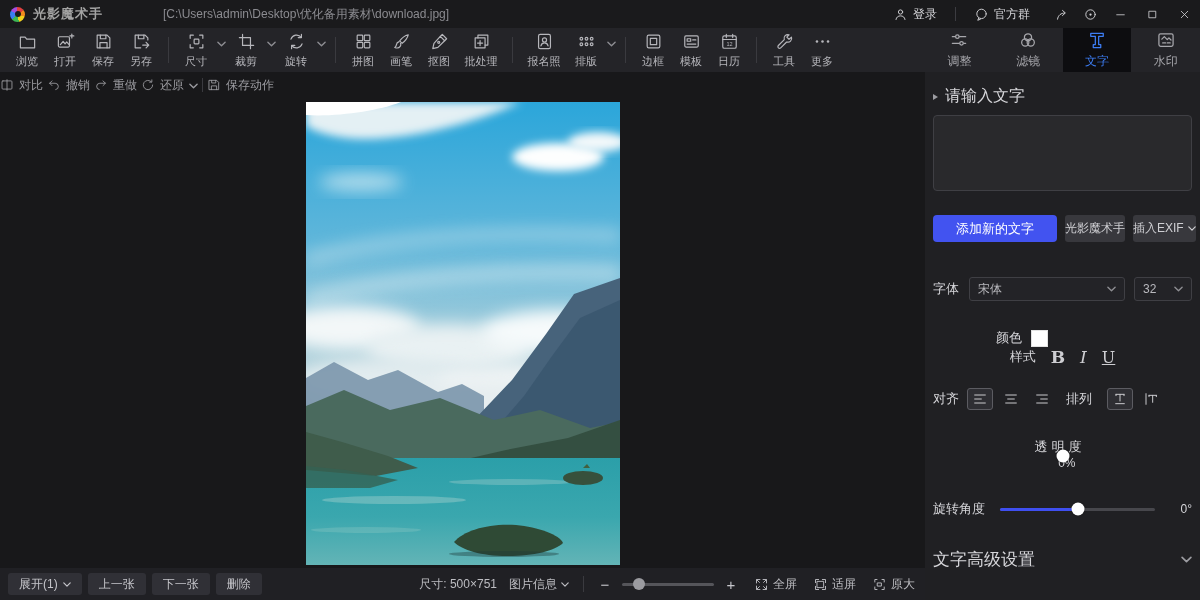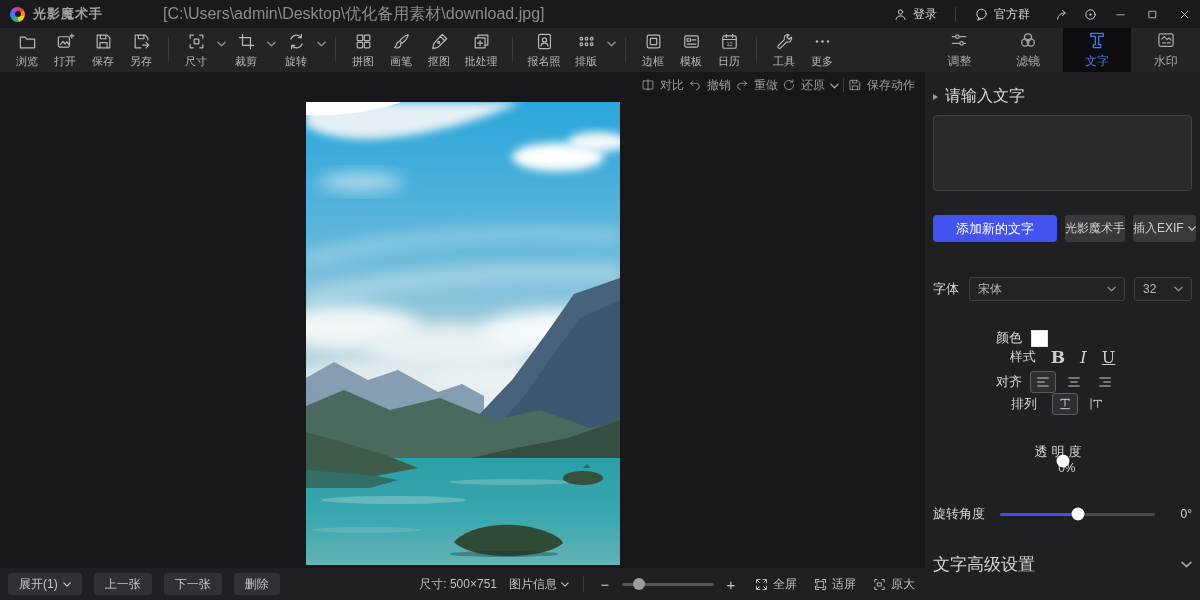--- a/index.html
+++ b/index.html
@@ -6,21 +6,21 @@
   html,body { width:1200px; height:600px; overflow:hidden; }
   body { background:#18181a; font-family:"Liberation Sans","DejaVu Sans",sans-serif; color:#c9c9cd; }
   .app { width:1200px; height:600px; display:flex; flex-direction:column; }
 
   
   .titlebar { height:28px; background:#1a1a1c; display:flex; align-items:center; padding-left:10px; flex:none; }
   .tb-logo { width:15px; height:15px; border-radius:50%; flex:none; position:relative;
     background:conic-gradient(#e04040 0 15%,#f28c1d 15% 30%,#f2d21d 30% 47%,#3db553 47% 64%,#3a7df0 64% 83%,#a44de0 83% 100%); }
   .tb-logo::after { content:""; position:absolute; inset:4.5px; background:#1a1a1c; border-radius:50%; }
   .tb-appname { color:#a3a3a3; font-weight:bold; font-size:13px; margin-left:8px; letter-spacing:1px; white-space:nowrap; }
-  .tb-path { color:#8b8b90; font-size:16px; margin-left:12px; white-space:nowrap;padding-left:48px; }
+  .tb-path { color:#8b8b90; font-size:12px; margin-left:12px; white-space:nowrap;padding-left:48px; }
   .tb-right { margin-left:auto; display:flex; align-items:center; color:#d4d4d8; font-size:12px; }
   .tb-act { display:flex; align-items:center; gap:5px; margin-right:18px; cursor:default; }
   .tb-act svg { width:15px; height:15px; }
   .tb-vdiv { width:1px; height:14px; background:#3c3c41; margin-right:18px; }
   .tb-iconbtn { width:28px; height:28px; display:flex; align-items:center; justify-content:center; }
   .tb-iconbtn svg { width:15px; height:15px; }
   .win-btn { width:32px; height:28px; display:flex; align-items:center; justify-content:center; }
   .win-btn svg { width:13px; height:13px; }
 
   
@@ -36,32 +36,32 @@
   
   .side-tabs { display:flex; width:275px; flex:none; }
   .tab { flex:1; display:flex; flex-direction:column; align-items:center; justify-content:center; gap:3px; font-size:12px; color:#a7a7ac; cursor:default; }
   .tab svg { width:20px; height:20px; }
   .tab.active { background:#0d0d10; color:#3d7ef5; }
 
   
   .content { flex:1; display:flex; min-height:0; }
   .canvas-col { width:925px; flex:none; display:flex; flex-direction:column; background:#18181a; }
 
-  .subtoolbar { height:26px; flex:none; display:flex; align-items:center; justify-content:flex-end; padding-right:10px; gap:4px; color:#9b9ba0; font-size:12px;padding-left:12px; }
+  .subtoolbar { height:26px; flex:none; display:flex; align-items:center; padding-right:10px; gap:4px; color:#9b9ba0; font-size:12px; }
   .sub-item { display:flex; align-items:center; gap:5px; cursor:default; white-space:nowrap; }
   .sub-item svg { width:14px; height:14px; }
   .sub-item .mini-chev svg { width:9px; height:6px; }
   .sub-div { width:1px; height:14px; background:#3a3a3f; }
 
   .canvas { flex:1; display:flex; align-items:center; justify-content:center; min-height:0; }
   .photo { width:314px; height:463px; display:block; }
 
   
   .bottombar { height:32px; flex:none; background:#202024; display:flex; align-items:center; padding:0 10px 0 8px; font-size:12px; color:#bdbdc2; }
-  .bb-btn { height:22px; padding:6px 11px; background:#303036; border-radius:3px; color:#c6c6cb; display:flex; align-items:center; gap:5px; margin-right:12px; white-space:nowrap; cursor:default; }
+  .bb-btn { height:22px; padding:6px 11px; background:#303036; border-radius:3px; color:#c6c6cb; display:flex; align-items:center; gap:5px; margin-right:6px; white-space:nowrap; cursor:default; }
   .bb-btn svg { width:8px; height:5px; }
   .bb-center { margin-left:auto; display:flex; align-items:center; white-space:nowrap; }
   .bb-size { margin-right:12px; }
   .bb-info { display:flex; align-items:center; gap:4px; margin-right:14px; }
   .bb-info svg { width:8px; height:5px; }
   .bb-vdiv { width:1px; height:16px; background:#3a3a3f; margin-right:14px; }
   .zoom-minus,.zoom-plus { font-size:15px; color:#c6c6cb; width:14px; text-align:center; cursor:default; }
   .zoom-slider { width:92px; height:3px; background:#55555a; border-radius:2px; position:relative; margin:0 10px; }
   .zoom-knob { position:absolute; left:18%; top:50%; transform:translate(-50%,-50%); width:12px; height:12px; border-radius:50%; background:#9b9ba0; }
   .view-btn { display:flex; align-items:center; gap:4px; margin-left:16px; cursor:default; }
@@ -71,21 +71,21 @@
   .panel { flex:1; background:#202023; padding:14px 8px 0 8px; overflow:hidden; }
   .p-caption { display:flex; align-items:center; gap:7px; font-size:16px; color:#d6d6da; }
   .tri-right { width:0; height:0; border-left:5px solid #9c9ca1; border-top:3.5px solid transparent; border-bottom:3.5px solid transparent; }
   .p-text { width:100%; height:76px; margin-top:8px; background:#29292c; border:1px solid #3f3f44; border-radius:4px; resize:none; color:#d6d6da; font-family:inherit; font-size:12px; padding:6px; outline:none; }
   .p-btnrow { display:flex; gap:8px; margin-top:20px; }
   .btn-primary { flex:0 0 124px; height:27px; background:#4253f0; color:#fff; font-size:13px; border-radius:4px; display:flex; align-items:center; justify-content:center; cursor:default; }
   .btn-grey { flex:1; height:27px; background:#38383d; color:#cfcfd3; font-size:12px; border-radius:3px; display:flex; align-items:center; justify-content:center; gap:4px; cursor:default; white-space:nowrap; }
   .btn-grey svg { width:8px; height:5px; }
   .p-row { display:flex; align-items:center; }
   .p-label { font-size:13px; color:#d6d6da; white-space:nowrap; }
-  .mt26 { margin-top:35px; } .mt28 { margin-top:28px;flex-direction:column; } .mt20 { margin-top:4px;flex-direction:column; } .mt30 { margin-top:30px; }
+  .mt26 { margin-top:35px; } .mt28 { margin-top:28px;flex-direction:column; } .mt20 { margin-top:21px; } .mt30 { margin-top:30px; }
   .select { height:24px; background:#232327; border:1px solid #3f3f44; border-radius:3px; display:flex; align-items:center; padding:0 8px; color:#b9b9be; font-size:12px; cursor:default; }
   .select svg { width:9px; height:6px; margin-left:auto; color:#8e8e93; }
   .sel-font { flex:1; margin-left:10px; }
   .sel-size { width:58px; margin-left:9px; }
   .left-col { width:133px; display:flex; align-items:center; }
   .swatch { width:17px; height:17px; background:#ffffff; border:1px solid #e2e2e2; margin-left:9px; cursor:default; }
   .style-group { display:flex; align-items:center; gap:15px; }
   .glyph { font-family:"DejaVu Serif","Liberation Serif",serif; color:#cdcdd1; cursor:default; }
   .g-b { font-weight:bold; font-size:17px; }
   .g-i { font-style:italic; font-size:17px; }

